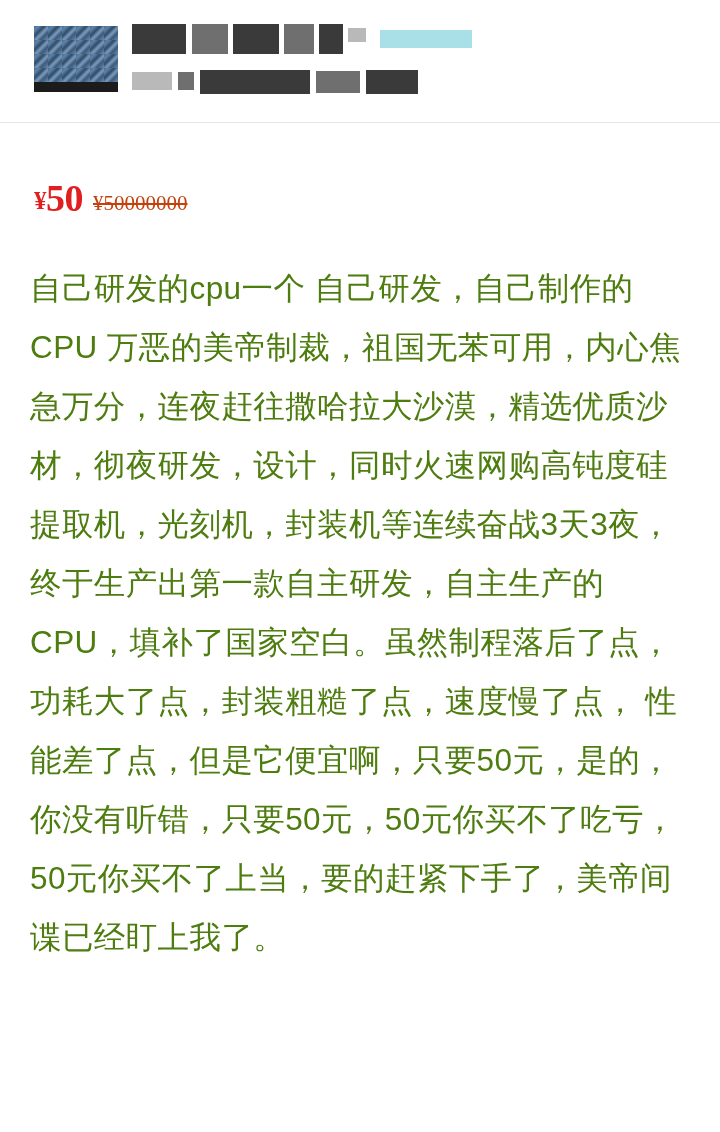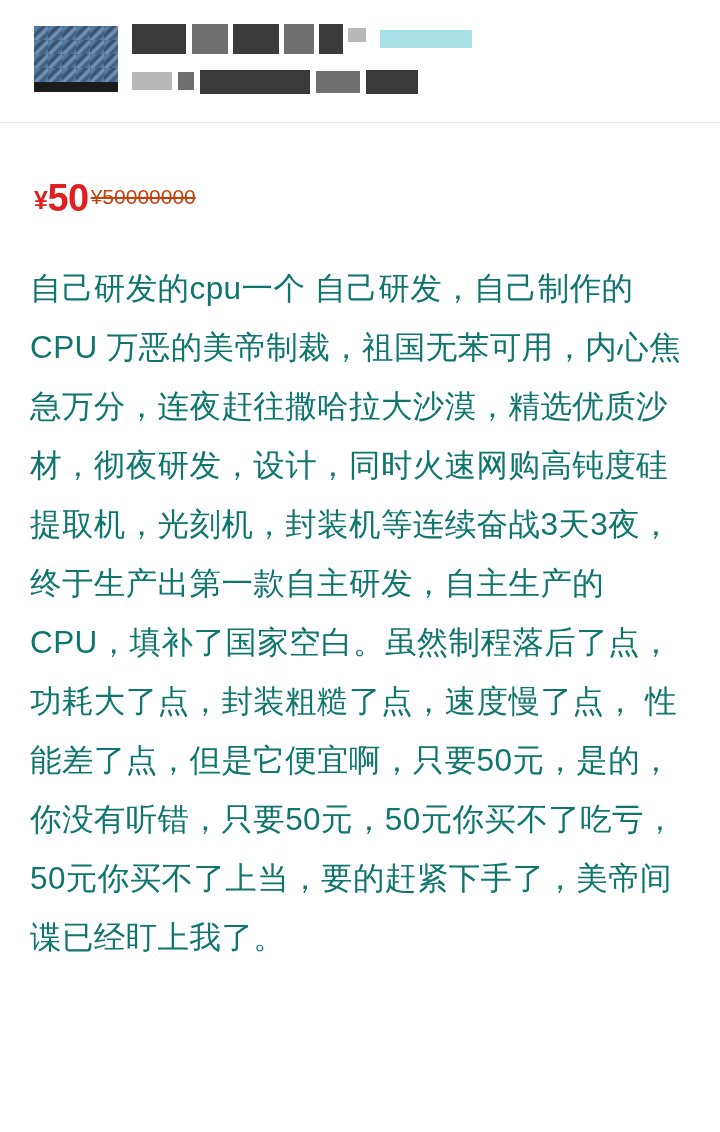--- a/index.html
+++ b/index.html
@@ -77,22 +77,23 @@
     background-image:
       linear-gradient(90deg, rgba(255,255,255,.22) 1px, transparent 1px),
       linear-gradient(0deg, rgba(255,255,255,.18) 1px, transparent 1px);
     background-size: 9px 9px;
   }
 
   
   .price-row {
     padding: 56px 0 0 34px;
     display: flex;
-    align-items: center;
-    gap: 2px;
+    align-items: flex-end;
+    gap: 10px;
+    font-family: Liberation Serif, serif;
   }
   .price-current {
     color: #e02020;
     font-size: 38px;
     font-weight: bold;
     line-height: 1;
     letter-spacing: -0.5px;
   }
   .price-current .yen {
     font-size: 25px;
@@ -103,21 +104,21 @@
     color: #c2410c;
     font-size: 21px;
     line-height: 1;
     text-decoration: line-through;
     padding-bottom: 3px;
   }
 
   
   .desc {
     margin: 42px 30px 0 30px;
-    color: #0f766e;
+    color: #4d7c0f;
     font-size: 31.5px;
     line-height: 59px;
     letter-spacing: 0.4px;
     text-align: left;
     word-break: break-word;
   }
 </style>
 </head>
 <body>
 

